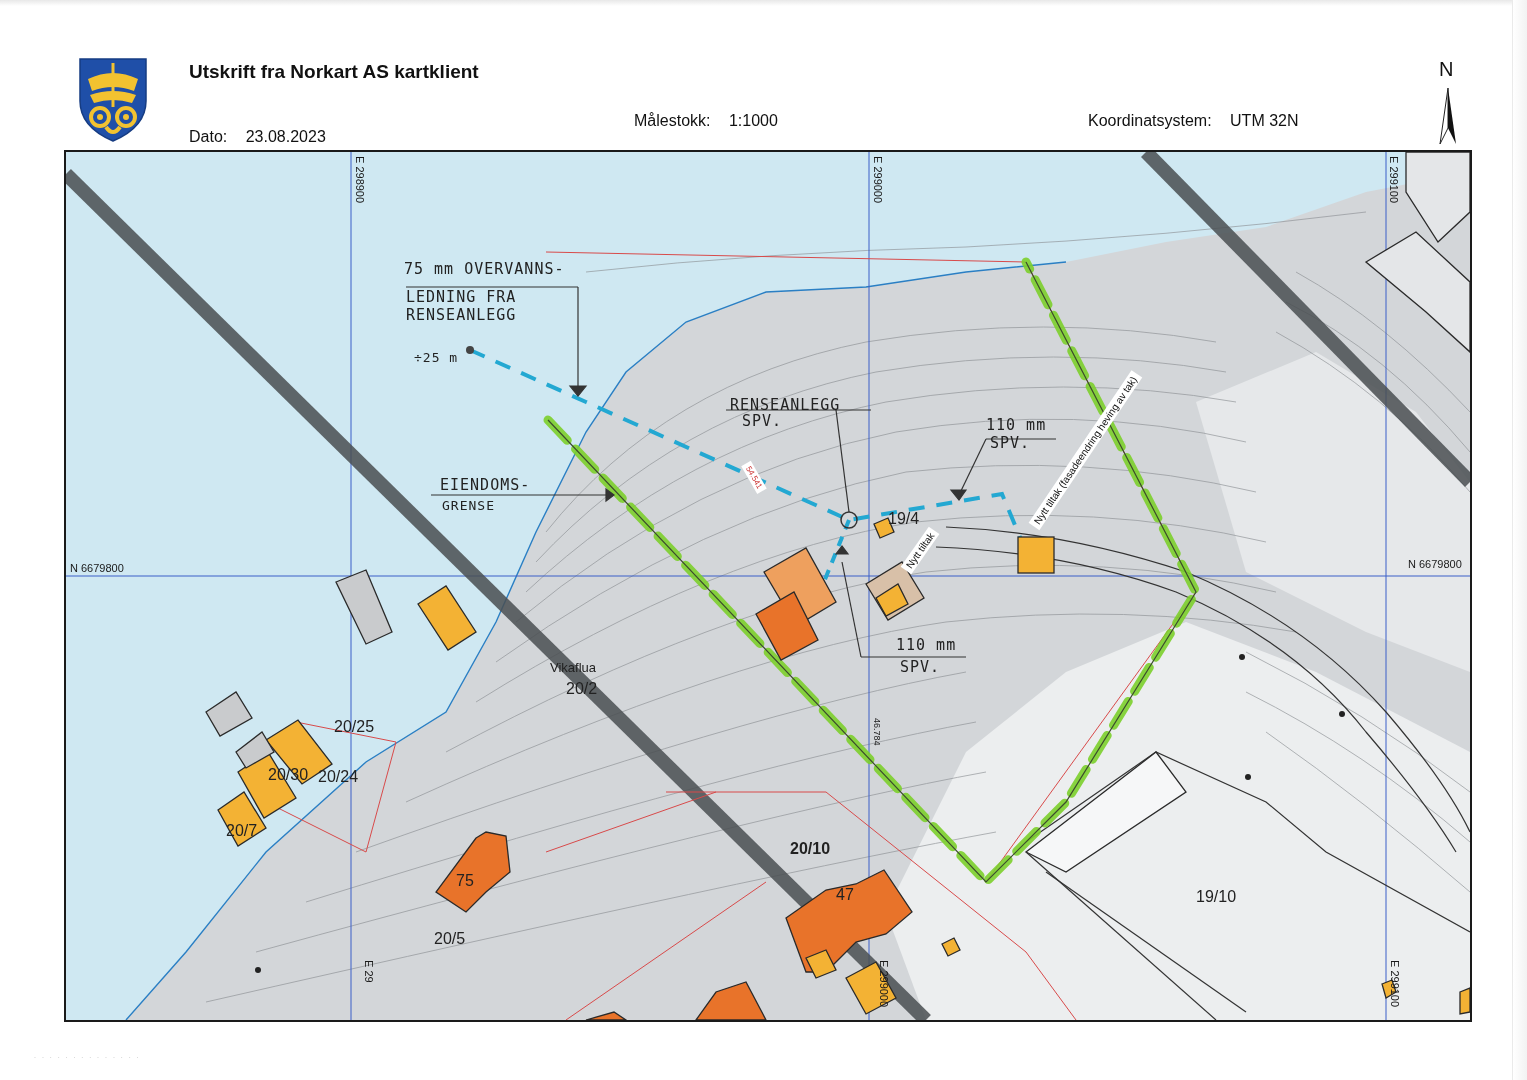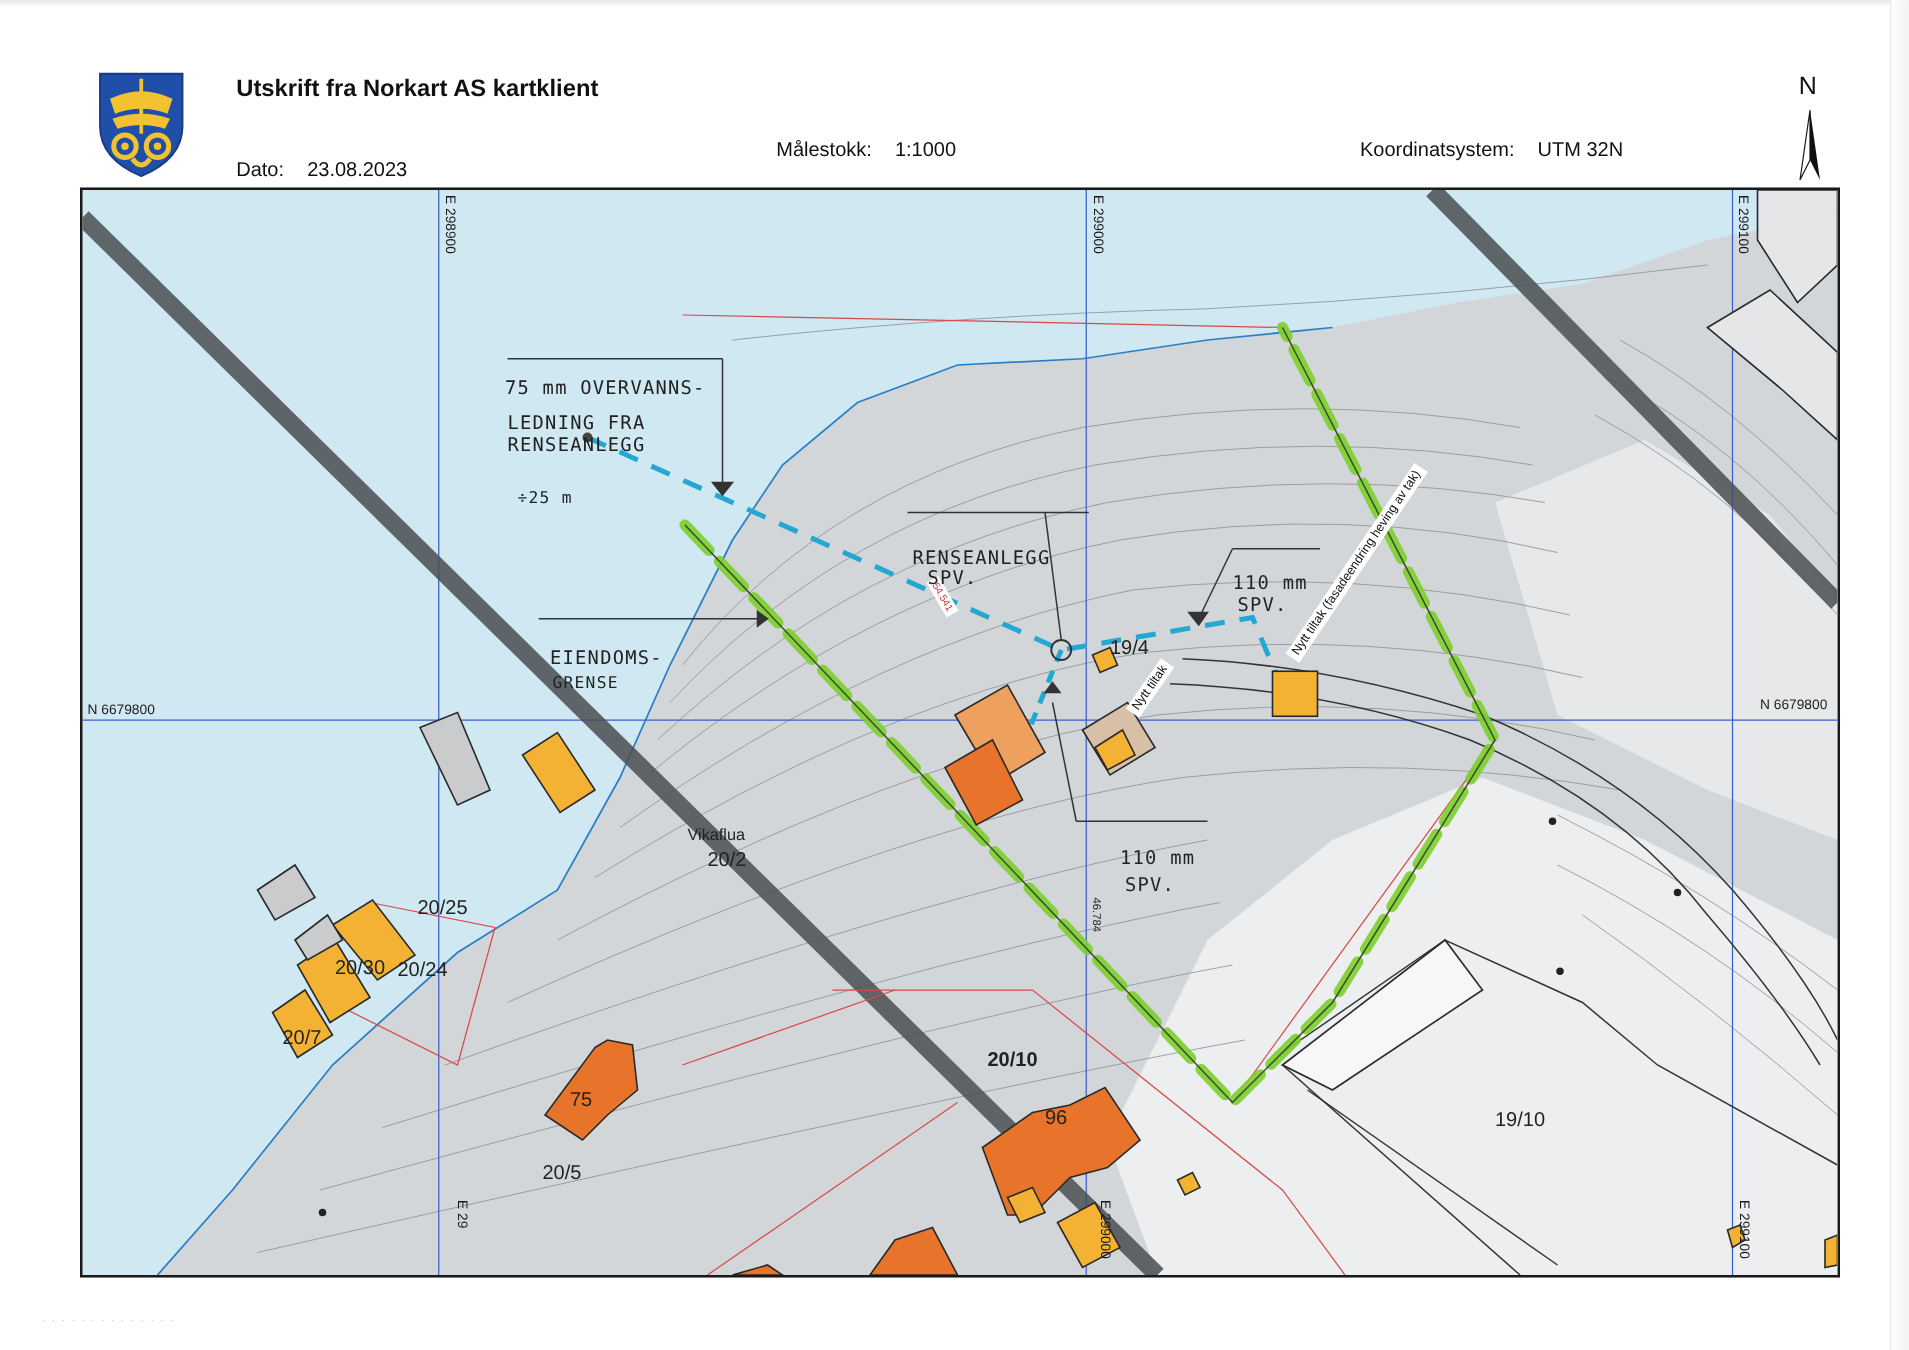--- a/index.html
+++ b/index.html
@@ -11,21 +11,21 @@
   .meta { position:absolute; top:112px; font-size:16px; }
   .meta .lbl { margin-right:14px; }
   .north { position:absolute; left:1430px; top:58px; width:36px; height:90px; }
   .north-letter { position:absolute; left:1439px; top:58px; font-size:20px; }
   .map-frame { position:absolute; left:64px; top:150px; width:1404px; height:868px; border:2px solid #1a1a1a; overflow:hidden; background:#cfe8f2; }
   .map-frame svg { position:absolute; left:0; top:0; }
   .coord-label { position:absolute; font-size:11px; color:#1a1a1a; background:rgba(255,255,255,0.0); white-space:nowrap; }
   .coord-vert { writing-mode:vertical-rl; }
   .attribution { position:absolute; left:16px; top:836px; background:#ffffff; font-size:14px; padding:2px 10px 3px 6px; white-space:nowrap; }
   .parcel { position:absolute; font-size:16px; color:#222; white-space:nowrap; }
-  .hand { position:absolute; font-family:"DejaVu Sans Mono", monospace; color:#222; font-size:15px; letter-spacing:1px; white-space:nowrap;margin-top:41px; }
+  .hand { position:absolute; font-family:"DejaVu Sans Mono", monospace; color:#222; font-size:15px; letter-spacing:1px; white-space:nowrap; }
   .tag-label { position:absolute; background:#ffffff; font-size:10px; padding:1px 4px; white-space:nowrap; transform-origin:left center; }
   .scan-specks { position:absolute; left:34px; top:1052px; font-size:7px; color:#bbb; letter-spacing:2px; }
 </style>
 </head>
 <body>
 
 <div class="page-edge-top"></div>
 <div class="page-edge-right"></div>
 
 <svg class="crest" viewBox="0 0 70 86">
@@ -39,21 +39,21 @@
   <circle cx="48" cy="60" r="3" fill="#f2c230"></circle>
   <path d="M28 70 Q35 80 42 70" fill="none" stroke="#f2c230" stroke-width="4"></path>
 </svg>
 
 <div class="title">Utskrift fra Norkart AS kartklient</div>
 
 <div class="meta" style="left:189px;margin-top:16px;">
   <span class="lbl">Dato:</span>
   <span>23.08.2023</span>
 </div>
-<div class="meta" style="left:621px;">
+<div class="meta" style="left:634px;">
   <span class="lbl">Målestokk:</span>
   <span>1:1000</span>
 </div>
 <div class="meta" style="left:1088px;">
   <span class="lbl">Koordinatsystem:</span>
   <span>UTM 32N</span>
 </div>
 
 <div class="north-letter">N</div>
 <svg class="north" viewBox="0 0 36 90">
@@ -200,21 +200,21 @@
   <div class="parcel" style="left:500px; top:528px;">20/2</div>
   <div class="parcel" style="left:822px; top:358px;">19/4</div>
   <div class="parcel" style="left:268px; top:566px;">20/25</div>
   <div class="parcel" style="left:252px; top:616px;">20/24</div>
   <div class="parcel" style="left:202px; top:614px;">20/30</div>
   <div class="parcel" style="left:160px; top:670px;">20/7</div>
   <div class="parcel" style="left:724px; top:688px;font-weight:bold;">20/10</div>
   <div class="parcel" style="left:368px; top:778px;">20/5</div>
   <div class="parcel" style="left:1130px; top:736px;">19/10</div>
   <div class="parcel" style="left:390px; top:720px;">75</div>
-  <div class="parcel" style="left:770px; top:734px;">96</div>
+  <div class="parcel" style="left:770px; top:734px;">47</div>
   <div class="parcel coord-vert" style="left:806px; top:566px; font-size:9px;">46.784</div>
   <div class="tag-label" style="left:680px; top:306px; transform:rotate(60deg); color:#c33; font-size:8px;">54.541</div>
 
   <div class="tag-label" style="left:840px; top:412px; transform:rotate(-55deg);">Nytt tiltak</div>
   <div class="tag-label" style="left:968px; top:368px; transform:rotate(-56deg);">Nytt tiltak (fasadeendring heving av tak)</div>
 
   <div class="hand" style="left:338px; top:108px;">75 mm OVERVANNS-</div>
   <div class="hand" style="left:340px; top:136px;">LEDNING FRA</div>
   <div class="hand" style="left:340px; top:154px;">RENSEANLEGG</div>
   <div class="hand" style="left:348px; top:198px; font-size:13px;">÷25 m</div>

